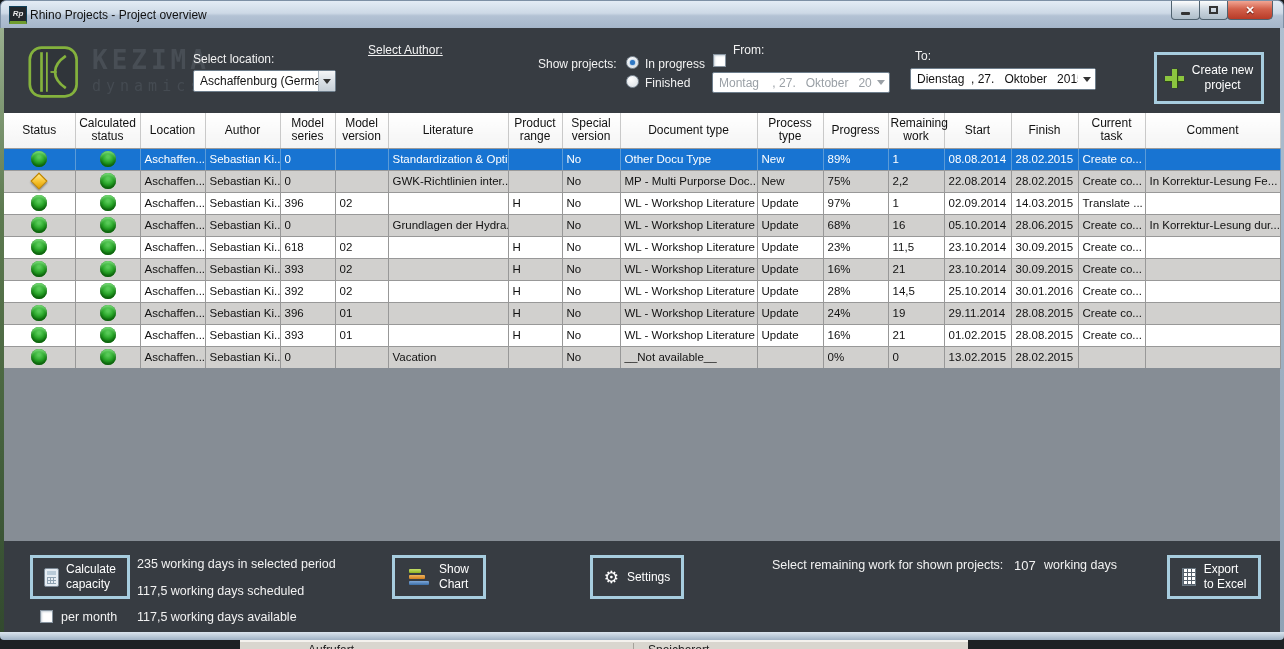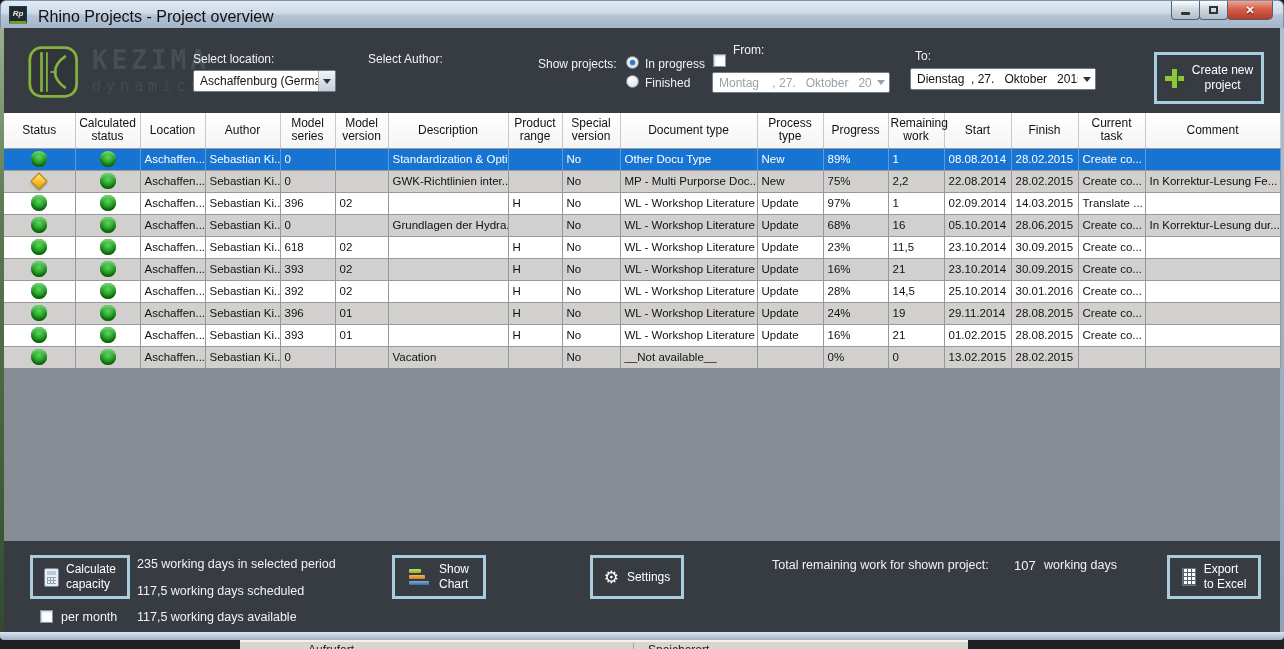--- a/index.html
+++ b/index.html
@@ -8,21 +8,21 @@
   #canvas { position:relative; width:1284px; height:649px; }
 
   
   .titlebar { position:absolute; left:0; top:0; width:1284px; height:28px;
     background:linear-gradient(#e3ecf5 0%, #cdd9e6 45%, #b3c2d4 55%, #a5b6ca 100%);
     border-radius:6px 6px 0 0; border:1px solid #7d90a5; border-bottom:none; }
   .app-icon { position:absolute; left:8px; top:5px; width:18px; height:18px;
     background:#23282c; border:1px solid #10415a; border-bottom:3px solid #6f9c2f;
     color:#e8e8e8; font-size:8px; font-style:italic; font-weight:bold;
     line-height:13px; text-align:center; }
-  .title-text { position:absolute; left:37px; top:7px; font-size:16px; color:#111; }
+  .title-text { position:absolute; left:29px; top:7px; font-size:12px; color:#111; }
   .winbtns { position:absolute; right:10px; top:0; display:flex; }
   .winbtn { height:19px; border:1px solid #50626f; border-top:none;
     border-radius:0 0 4px 4px; display:flex; align-items:center; justify-content:center;
     background:linear-gradient(#fdfdfd,#cfd9e2 45%,#aebdc9); margin-left:-1px; }
   .winbtn.min, .winbtn.max { width:29px; }
   .winbtn.close { width:46px;
     background:linear-gradient(#f2a593,#d2604a 45%,#b83b28); border-radius:0 0 5px 4px; }
   .glyph-min { width:9px; height:3px; background:#333; margin-top:6px; border-radius:1px; }
   .glyph-max { width:9px; height:8px; border:2px solid #333; background:transparent; }
   .glyph-close { color:#fff; font-size:11px; font-weight:bold; text-shadow:0 1px 1px #5a1008; }
@@ -166,21 +166,21 @@
     </div>
 
     <div class="hdr-label" style="left:189px; top:24px;">Select location:</div>
     <div class="combo" style="left:189px; top:42px; width:143px;">
       <span class="txt">Aschaffenburg (Germany)</span>
       <span class="arrowbox">
           <span class="tri-down"></span>
         </span>
     </div>
 
-    <div class="hdr-label" style="left:364px; top:24px;">Select Author:</div>
+    <div class="hdr-label" style="left:364px; top:15px;text-decoration:underline;">Select Author:</div>
 
     <div class="hdr-label" style="left:534px; top:29px;">Show projects:</div>
     <span class="radio on" style="left:622px; top:28px;"></span>
     <div class="hdr-label" style="left:641px; top:29px;">In progress</div>
     <span class="radio" style="left:622px; top:47px;"></span>
     <div class="hdr-label" style="left:641px; top:48px;">Finished</div>
 
     <span class="checkbox" style="left:709px; top:26px;"></span>
     <div class="hdr-label" style="left:729px; top:15px;">From:</div>
     <div class="combo disabled" style="left:708px; top:44px; width:178px; height:21px;">
@@ -226,21 +226,21 @@
         <col style="width:135px">
       </colgroup>
       <thead>
           <tr id="cols">
             <th>Status</th>
             <th>Calculated status</th>
             <th>Location</th>
             <th>Author</th>
             <th>Model series</th>
             <th>Model version</th>
-            <th>Description</th>
+            <th>Literature</th>
             <th>Product range</th>
             <th>Special version</th>
             <th>Document type</th>
             <th>Process type</th>
             <th>Progress</th>
             <th>Remaining work</th>
             <th>Start</th>
             <th>Finish</th>
             <th>Current task</th>
             <th>Comment</th>
@@ -462,21 +462,21 @@
           <i class="b3"></i>
         </span>
       <span style="text-align:left;"><span>Show</span><br><span>Chart</span></span>
     </div>
 
     <div class="blue-btn" style="left:586px; top:14px; width:94px; height:44px;">
       <span class="gear">⚙</span>
       <span>Settings</span>
     </div>
 
-    <div class="stat" style="left:768px; top:17px;">Total remaining work for shown project:</div>
+    <div class="stat" style="left:768px; top:17px;">Select remaining work for shown projects:</div>
     <div class="stat" style="left:1010px; top:17px; font-size:13px;">107</div>
     <div class="stat" style="left:1040px; top:17px;">working days</div>
 
     <div class="blue-btn" style="left:1163px; top:14px; width:94px; height:44px;">
       <span class="excel-icon"></span>
       <span style="text-align:left;"><span>Export</span><br><span>to Excel</span></span>
     </div>
   </div>
 
   <div class="frame-bottom"></div>

